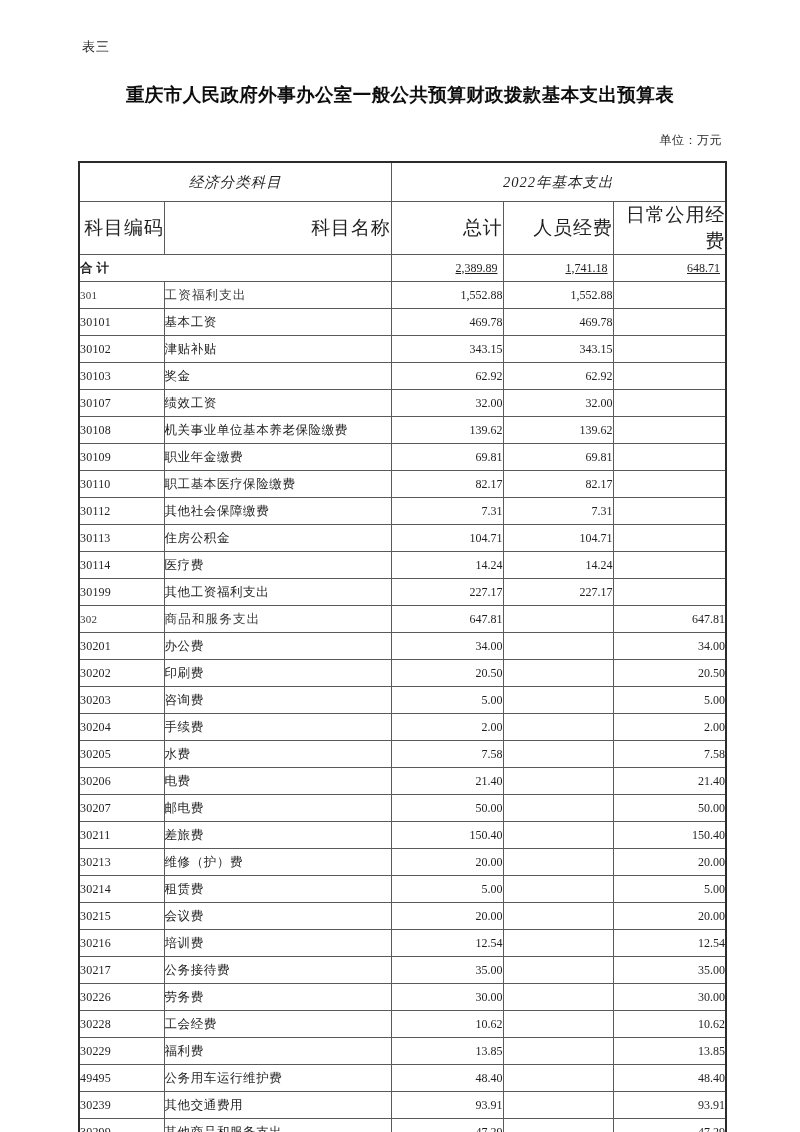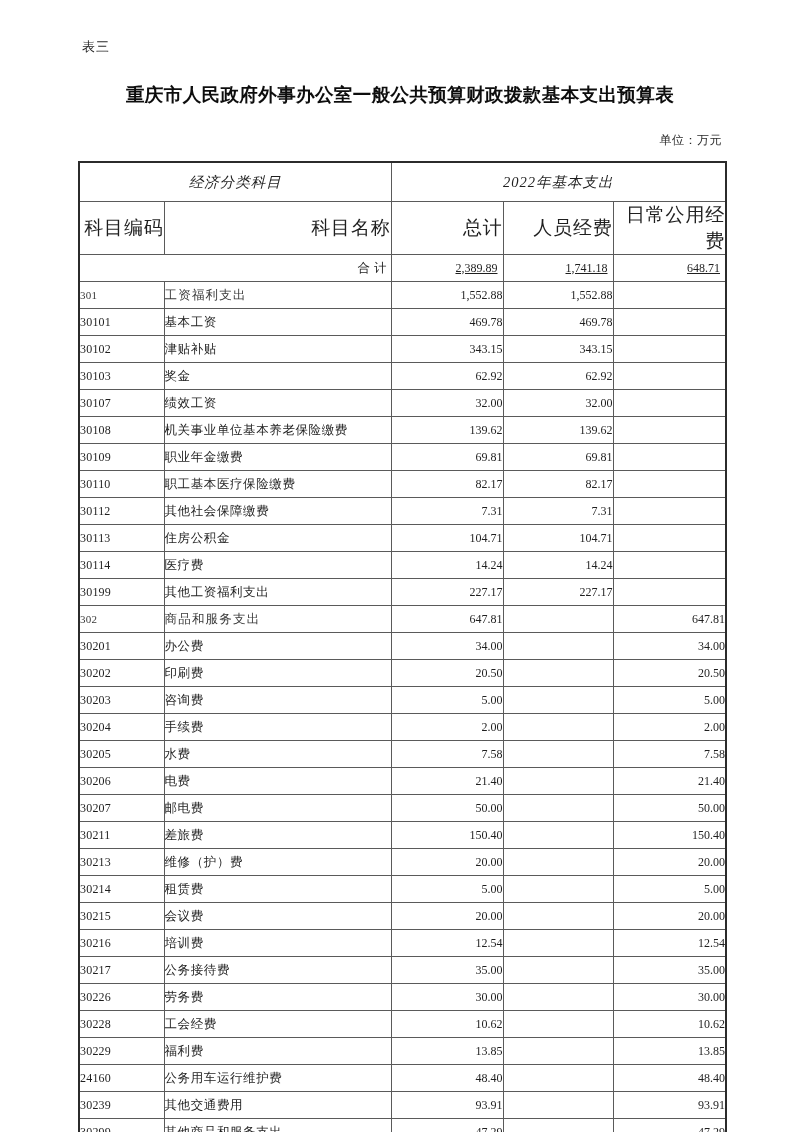--- a/index.html
+++ b/index.html
@@ -89,22 +89,23 @@
     text-align: right;
     font-size: 19px;
     letter-spacing: 0.8px;
   }
   .row-total td {
     height: 26px;
     font-weight: bold;
     font-size: 12.5px;
   }
   .row-total .lbl {
-    text-align: right;
+    text-align: left;
     letter-spacing: 4px;
+    font-weight: bold;
   }
   .row-total .num {
     padding-right: 5px;
     text-decoration: underline;
   }
   tr.data-row td { height: 26px; }
   td.code {
     padding-left: 6px;
     font-size: 12px;
     letter-spacing: 0.2px;
@@ -366,21 +367,21 @@
             <td class="num">10.62</td>
           </tr>
           <tr class="data-row">
             <td class="code">30229</td>
             <td class="name">福利费</td>
             <td class="num">13.85</td>
             <td class="num"></td>
             <td class="num">13.85</td>
           </tr>
           <tr class="data-row">
-            <td class="code">24160</td>
+            <td class="code">49495</td>
             <td class="name">公务用车运行维护费</td>
             <td class="num">48.40</td>
             <td class="num"></td>
             <td class="num">48.40</td>
           </tr>
           <tr class="data-row">
             <td class="code">30239</td>
             <td class="name">其他交通费用</td>
             <td class="num">93.91</td>
             <td class="num"></td>

